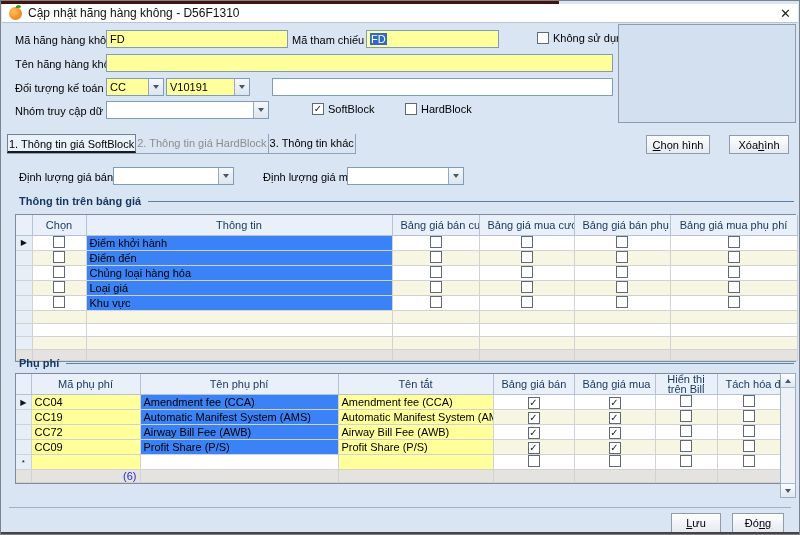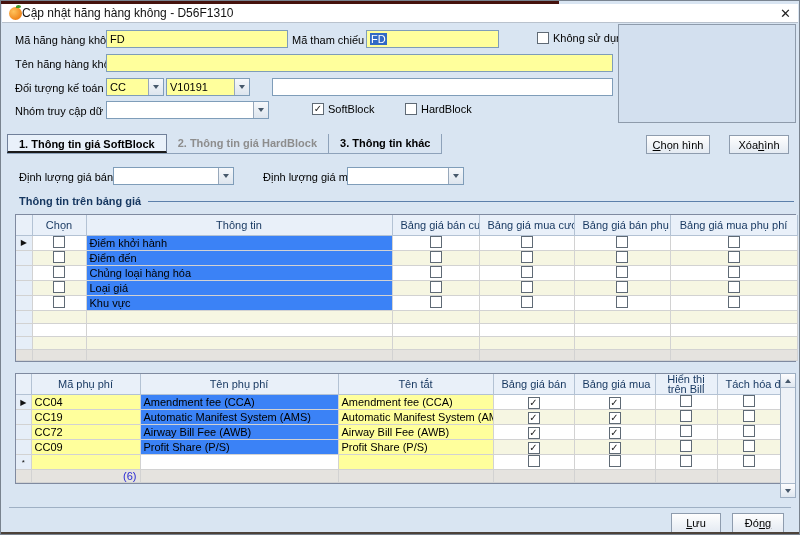--- a/index.html
+++ b/index.html
@@ -1,39 +1,39 @@
 <!DOCTYPE html>
 <html><head>
 <meta charset="utf-8">
 <style>
   *{box-sizing:border-box;margin:0;padding:0}
   html,body{width:800px;height:535px;background:#fff}
   .window{position:relative;width:800px;height:535px;background:#d9e5f2;border:1px solid #79838f;
           font-family:"Liberation Sans",sans-serif;font-size:11px;color:#000;overflow:hidden}
   .topstrip{position:absolute;top:0;left:0;width:558px;height:3px;background:#45120d}
   .botstrip{position:absolute;bottom:0;left:0;width:800px;height:2px;background:#4c423a}
-  .titlebar{position:absolute;top:3px;left:1px;right:1px;height:19px;background:#fff;display:flex;align-items:center;padding:0 7px;gap:0;border-bottom:1px solid #b9c2cd}
+  .titlebar{position:absolute;top:3px;left:1px;right:1px;height:19px;background:#fff;display:flex;align-items:center;padding:0 7px;gap:6px;border-bottom:1px solid #b9c2cd}
   .title{font-size:12px;color:#111}
   .appicon{width:13px;height:13px;border-radius:50%;background:radial-gradient(circle at 35% 35%,#ffc35c,#e86b00);position:relative;flex:0 0 13px}
   .appicon::after{content:"";position:absolute;top:-2px;left:7px;width:5px;height:3px;background:#3f9b27;border-radius:50% 50% 50% 0}
   .close{margin-left:auto;font-size:13px;color:#222;line-height:13px;cursor:default}
   .lbl{position:absolute;white-space:nowrap}
   .tb{position:absolute;height:18px;border:1px solid #7f9db9;background:#fff;padding:1px 3px;display:flex;align-items:center;overflow:hidden}
   .yel{background:#ffff9c}
   .tb .val{flex:1;overflow:hidden;white-space:nowrap}
   .combo{padding:0 0 0 3px}
   .arw{width:15px;align-self:stretch;border-left:1px solid #98a8bb;background:linear-gradient(#f6f8fb,#dde5ee);display:flex;align-items:center;justify-content:center;flex:0 0 15px}
   .tri{width:0;height:0;border-left:3px solid transparent;border-right:3px solid transparent;border-top:4px solid #46586b}
   .sel{background:#316ac5;color:#fff;padding:0 1px}
   .cbrow{position:absolute;display:flex;align-items:center;gap:4px;white-space:nowrap}
   .cb{display:inline-block;width:12px;height:12px;border:1px solid #5f6a75;background:#fff;line-height:10px;font-size:10px;text-align:center;color:#222;flex:0 0 12px}
   .cb.on::before{content:"✓"}
   .imgbox{position:absolute;left:617px;top:23px;width:178px;height:99px;background:#d3e0ef;border:1px solid #8e9bab}
   .tabstrip{position:absolute;left:6px;top:133px;height:20px;display:flex;align-items:stretch;border-bottom:1px solid #8ea2ba}
-  .tab{padding:3px 11px 2px;font-weight:bold;border-right:1px solid #8ea2ba;background:#d9e5f2;white-space:nowrap}
+  .tab{padding:3px 1px 2px;font-weight:normal;border-right:1px solid #8ea2ba;background:#d9e5f2;white-space:nowrap}
   .tab.active{background:#e9f1fa;border:1px solid #70809a;border-bottom:2px solid #1a1a1a;padding-bottom:0}
   .tab.disabled{color:#8d8d8d}
   .btn{position:absolute;height:19px;background:linear-gradient(#fefefe,#e4eaf2);border:1px solid #8e9cae;display:flex;align-items:center;justify-content:center;white-space:nowrap}
   .grp{position:absolute;display:flex;align-items:center;gap:7px;font-weight:bold;color:#15365f;white-space:nowrap}
   .grp .line{height:1px;background:#5c7faa;flex:1}
   .tblwrap{position:absolute;border:1px solid #7f8aa0;background:#fff}
   table{border-collapse:collapse;table-layout:fixed;width:100%;font-size:11px}
   th{background:#e9f0f9;border-right:1px solid #b3c2d4;border-bottom:1px solid #b3c2d4;font-weight:normal;color:#15365f;height:20px;padding:0 8px;overflow:hidden;white-space:nowrap}
   th.wrap{white-space:normal;line-height:10px}
   td{height:13px;padding:0 3px;overflow:hidden;border-right:1px solid #d2d2d2;border-bottom:1px solid #d2d2d2;white-space:nowrap}
@@ -257,20 +257,24 @@
             <td></td>
             <td></td>
             <td></td>
             <td></td>
             <td></td>
           </tr>
         </tbody>
     </table>
   </div>
 
+  <div class="grp" style="left:18px;top:356px;width:775px">
+    <span>Phụ phí</span>
+      <span class="line"></span>
+  </div>
 
   <div class="tblwrap" style="left:14px;top:372px;width:765px">
     <table>
       <colgroup>
           <col style="width:15px">
           <col style="width:109px">
           <col style="width:198px">
           <col style="width:155px">
           <col style="width:81px">
           <col style="width:81px">

